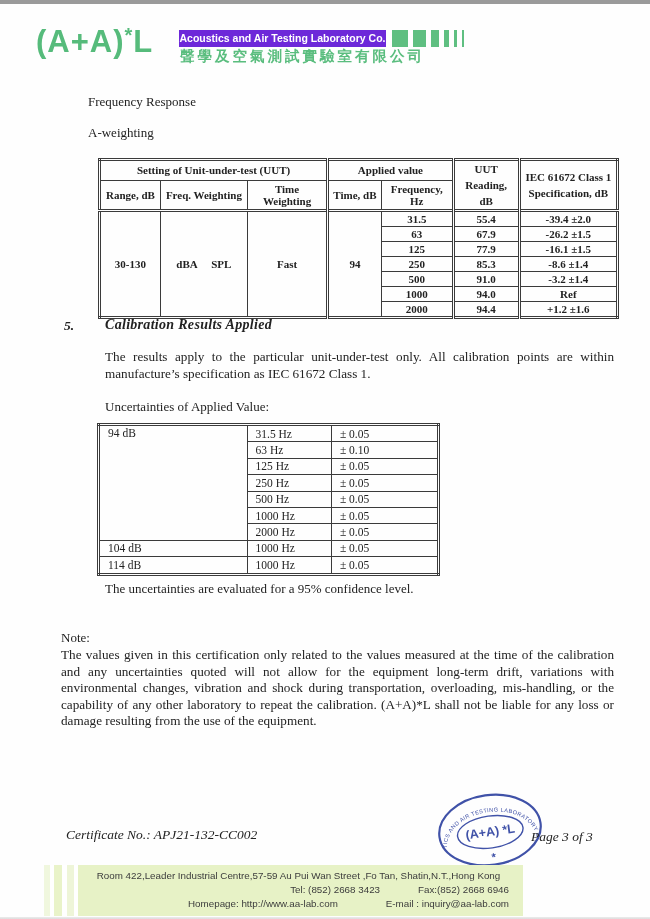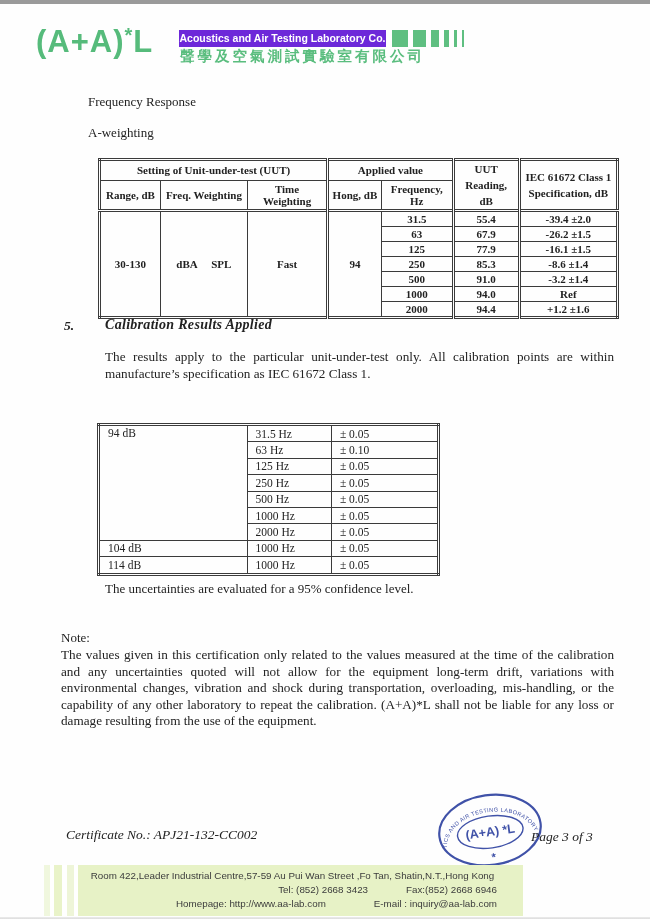--- a/index.html
+++ b/index.html
@@ -62,21 +62,21 @@
   .unc-table td.vt { vertical-align:top; padding-top:1px; }
   
   .cert-no { position:absolute; left:66px; top:823px; font-size:13.5px; font-style:italic; }
   .page-label { position:absolute; left:531px; top:825px; font-size:13.5px; font-style:italic; }
   .stamp { position:absolute; left:436px; top:787px; width:108px; height:78px; transform:rotate(-8deg); }
   
   .footer-stripes { position:absolute; left:44px; top:861px; height:51px; display:flex; }
   .footer-stripes i { display:block; height:51px; }
   .footer-box {
     position:absolute; left:78px; top:861px; width:445px; height:51px;
-    background:#e7f2c6; box-sizing:border-box; padding:4px 26px 0 10px;
+    background:#e7f2c6; box-sizing:border-box; padding:4px 14px 0 10px;
     font-family:"Liberation Sans", sans-serif; font-size:9.8px; color:#3c3c3c;
     line-height:14px;
   }
   .footer-box .l1 { text-align:center; white-space:nowrap; }
   .footer-box .l2 { display:flex; justify-content:flex-end; gap:38px; }
   .footer-box .l3 { display:flex; justify-content:flex-end; gap:48px; }
   .bottom-edge { position:absolute; left:0; top:913px; width:650px; height:6px;
     background:linear-gradient(#ececec,#bfbfbf); }
 </style>
 </head>
@@ -119,21 +119,21 @@
         </th>
         <th rowspan="2" class="dl two-line">
           <span>IEC 61672 Class 1</span>
           <span>Specification, dB</span>
         </th>
       </tr>
       <tr>
         <th>Range, dB</th>
         <th>Freq. Weighting</th>
         <th>Time Weighting</th>
-        <th class="dl">Hong, dB</th>
+        <th class="dl">Time, dB</th>
         <th>Frequency, Hz</th>
       </tr>
     </thead>
     <tbody>
       <tr>
         <td rowspan="7">30-130</td>
         <td rowspan="7">
           <div class="split">
             <span>dBA</span>
             <span>SPL</span>
@@ -174,20 +174,21 @@
           <td>2000</td>
           <td class="dl">94.4</td>
           <td class="dl">+1.2 ±1.6</td>
         </tr>
     </tbody>
   </table>
 
   <div class="sec5-num">5.</div>
   <div class="sec5-title">Calibration Results Applied</div>
   <div class="para1">The results apply to the particular unit-under-test only. All calibration points are within manufacture’s specification as IEC 61672 Class 1.</div>
+  <div class="t13 unc-label">Uncertainties of Applied Value:</div>
 
   <table class="unc-table">
     <colgroup>
         <col style="width:150px">
         <col style="width:85px">
         <col style="width:108px">
       </colgroup>
     <tbody>
       <tr>
         <td rowspan="7" class="vt">94 dB</td>

